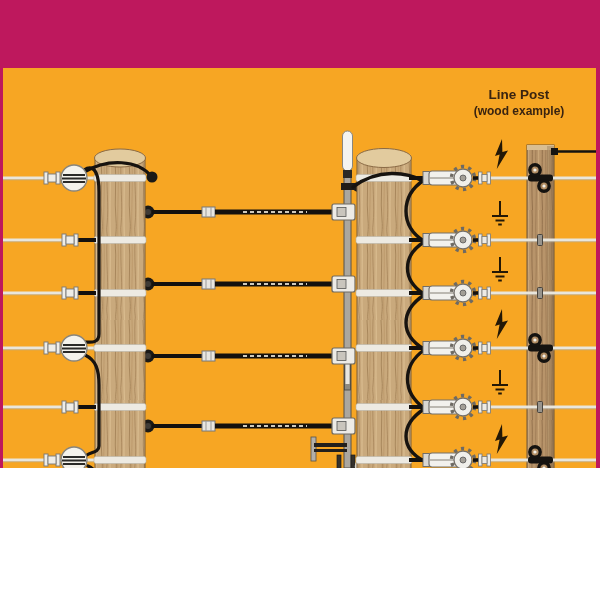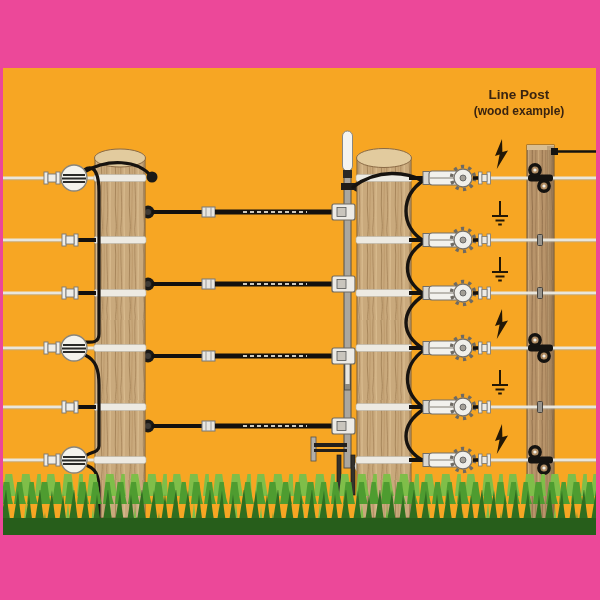--- a/index.html
+++ b/index.html
@@ -1,16 +1,16 @@
 <!DOCTYPE html>
 <html><head>
 <meta charset="utf-8">
 <style>
   html,body{margin:0;padding:0;background:#ffffff;}
-  .page{position:relative;width:600px;height:600px;background:#ec4899;overflow:hidden;
+  .page{position:relative;width:600px;height:468px;background:#be185d;overflow:hidden;
         font-family:"Liberation Sans", sans-serif;}
   svg{position:absolute;left:0;top:0;}
   text.caption{font-family:"Liberation Sans", sans-serif;font-weight:bold;fill:#3A2410;}
 </style>
 </head>
 <body>
 
 <div class="page">
 <svg width="600" height="600" viewBox="0 0 600 600">
   <defs>

